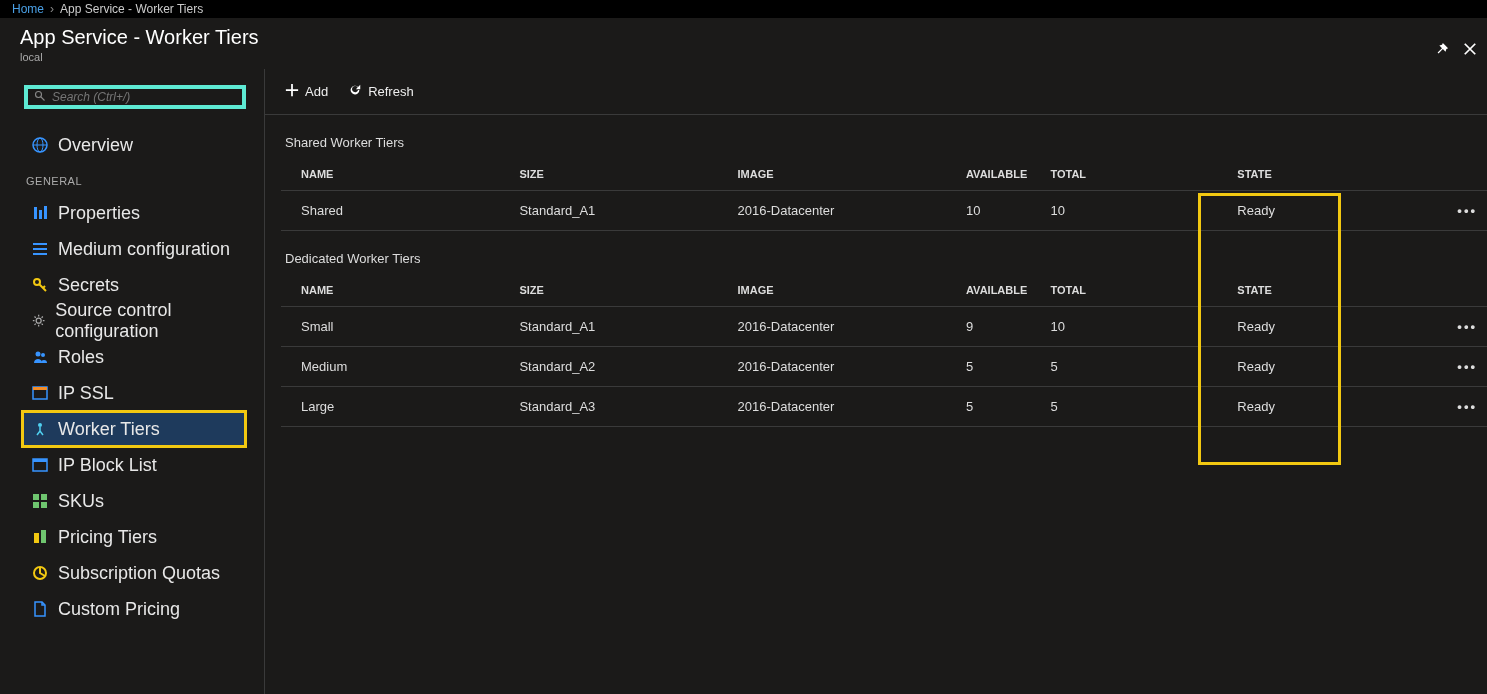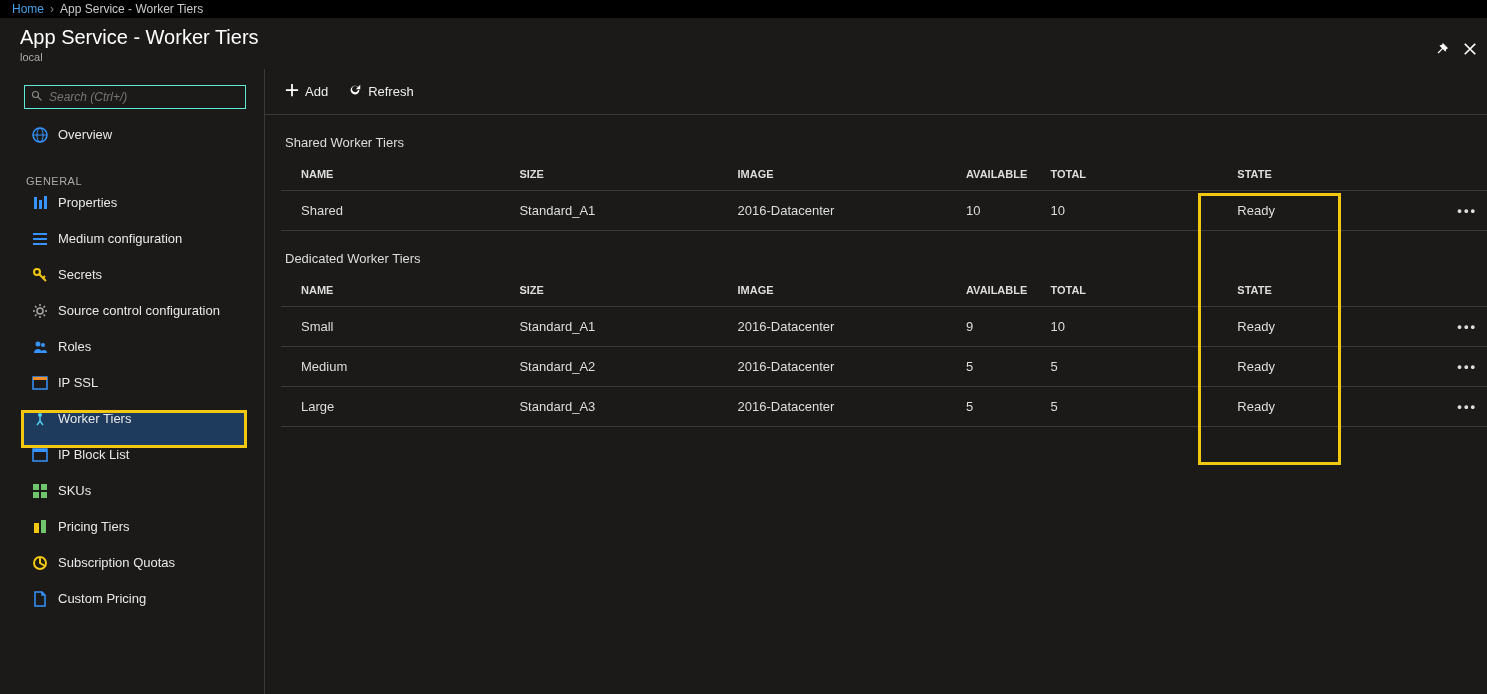--- a/index.html
+++ b/index.html
@@ -39,42 +39,42 @@
     display: flex;
     height: calc(694px - 62px);
   }
   .sidebar {
     width: 265px;
     border-right: 1px solid #3a3a3a;
     padding: 10px 18px 0 24px;
   }
   .search {
     display: flex; align-items: center;
-    border: 1px solid #5eead4;
+    border: 4px solid #5eead4;
     height: 24px;
     padding: 0 6px;
     margin-top: 6px;
     margin-bottom: 18px;
     color: #888;
     font-style: italic;
     font-size: 12px;
   }
   .search svg { width: 12px; height: 12px; margin-right: 6px; fill: #888; }
   .search input {
     background: transparent; border: none; outline: none;
     color: #ccc; font-style: italic; font-size: 12px;
     width: 100%;
   }
 
   .nav-item {
-    display: flex; align-items: flex-start;
+    display: flex; align-items: center;
     height: 36px;
     padding: 0 4px 0 10px;
     color: #e8e8e8;
-    font-size: 13px;
+    font-size: 18px;
     cursor: pointer;
     margin-left: -2px;
   }
   .nav-item .icon {
     width: 16px; height: 16px; margin-right: 10px;
     display: inline-flex; align-items: center; justify-content: center;
   }
   .nav-section {
     font-size: 11px; color: #aaa; letter-spacing: 0.5px;
     margin: 12px 0 8px 2px;

